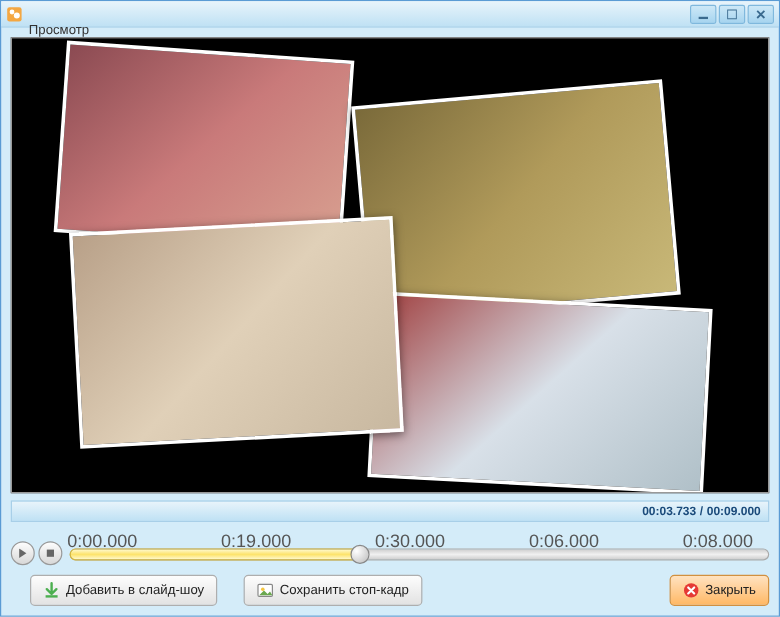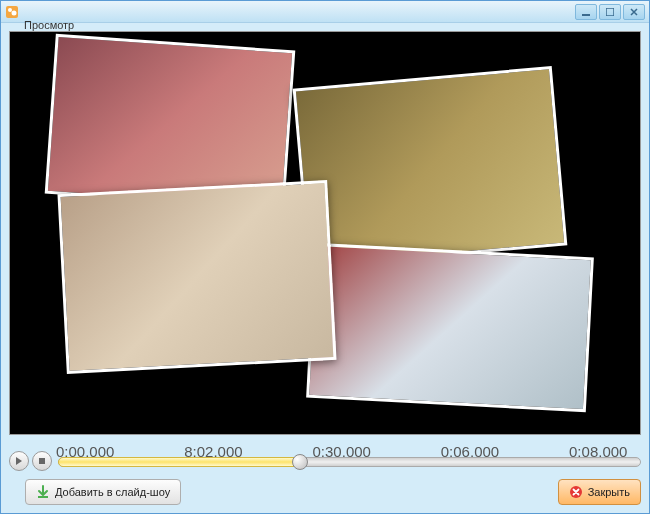--- a/index.html
+++ b/index.html
@@ -79,58 +79,73 @@
 
   <div class="content">
 
     <div class="preview-area">
       <div class="photo p1"></div>
       <div class="photo p2"></div>
       <div class="photo p3"></div>
       <div class="photo p4"></div>
     </div>
 
+    <div class="timebar">
+      <span>00:03.733</span>
+      <span class="sep">/</span>
+      <span>00:09.000</span>
+    </div>
 
     <div class="timeline-row">
       <div class="play-controls">
         <div class="pbtn">
           <svg width="8" height="8" viewBox="0 0 8 8">
               <path d="M1 0 L7 4 L1 8 Z" fill="#666"></path>
             </svg>
         </div>
         <div class="pbtn">
           <svg width="8" height="8" viewBox="0 0 8 8">
               <rect x="1" y="1" width="6" height="6" fill="#666"></rect>
             </svg>
         </div>
       </div>
       <div class="timeline">
         <div class="tick-labels">
           <span style="left:0%">0:00.000</span>
-          <span style="left:22%">8:02.000</span>
+          <span style="left:22%">0:19.000</span>
           <span style="left:44%">0:30.000</span>
           <span style="left:66%">0:06.000</span>
           <span style="left:88%">0:08.000</span>
         </div>
         <div class="track"></div>
         <div class="track-fill" id="track-fill" style="width: 41.5%;"></div>
         <div class="playhead" id="playhead" style="left: 41.5%;"></div>
       </div>
     </div>
 
     <div class="bottom-bar">
       <div class="btn btn-normal">
         <span>
           <svg width="14" height="14" viewBox="0 0 14 14">
               <path d="M7 1 L7 9 M3 6 L7 10 L11 6" stroke="#4caf50" stroke-width="2" fill="none" stroke-linecap="round" stroke-linejoin="round"></path>
               <rect x="2" y="11" width="10" height="2" fill="#4caf50"></rect>
             </svg>
         </span>
         <span>Добавить в слайд-шоу</span>
       </div>
+      <div class="btn btn-normal">
+        <span>
+          <svg width="14" height="14" viewBox="0 0 14 14">
+              <rect x="1" y="2" width="12" height="10" rx="1" fill="#fff" stroke="#888"></rect>
+              <circle cx="5" cy="6" r="1.5" fill="#f4c542"></circle>
+              <path d="M2 11 L6 7 L9 10 L11 8 L13 11 Z" fill="#6aa84f"></path>
+            </svg>
+        </span>
+        <span>Сохранить стоп-кадр</span>
+      </div>
       <div class="spacer"></div>
       <div class="btn btn-close">
         <span>
           <svg width="14" height="14" viewBox="0 0 14 14">
               <circle cx="7" cy="7" r="6" fill="#e53935"></circle>
               <path d="M4.5 4.5 L9.5 9.5 M9.5 4.5 L4.5 9.5" stroke="#fff" stroke-width="1.8" stroke-linecap="round"></path>
             </svg>
         </span>
         <span>Закрыть</span>
       </div>

